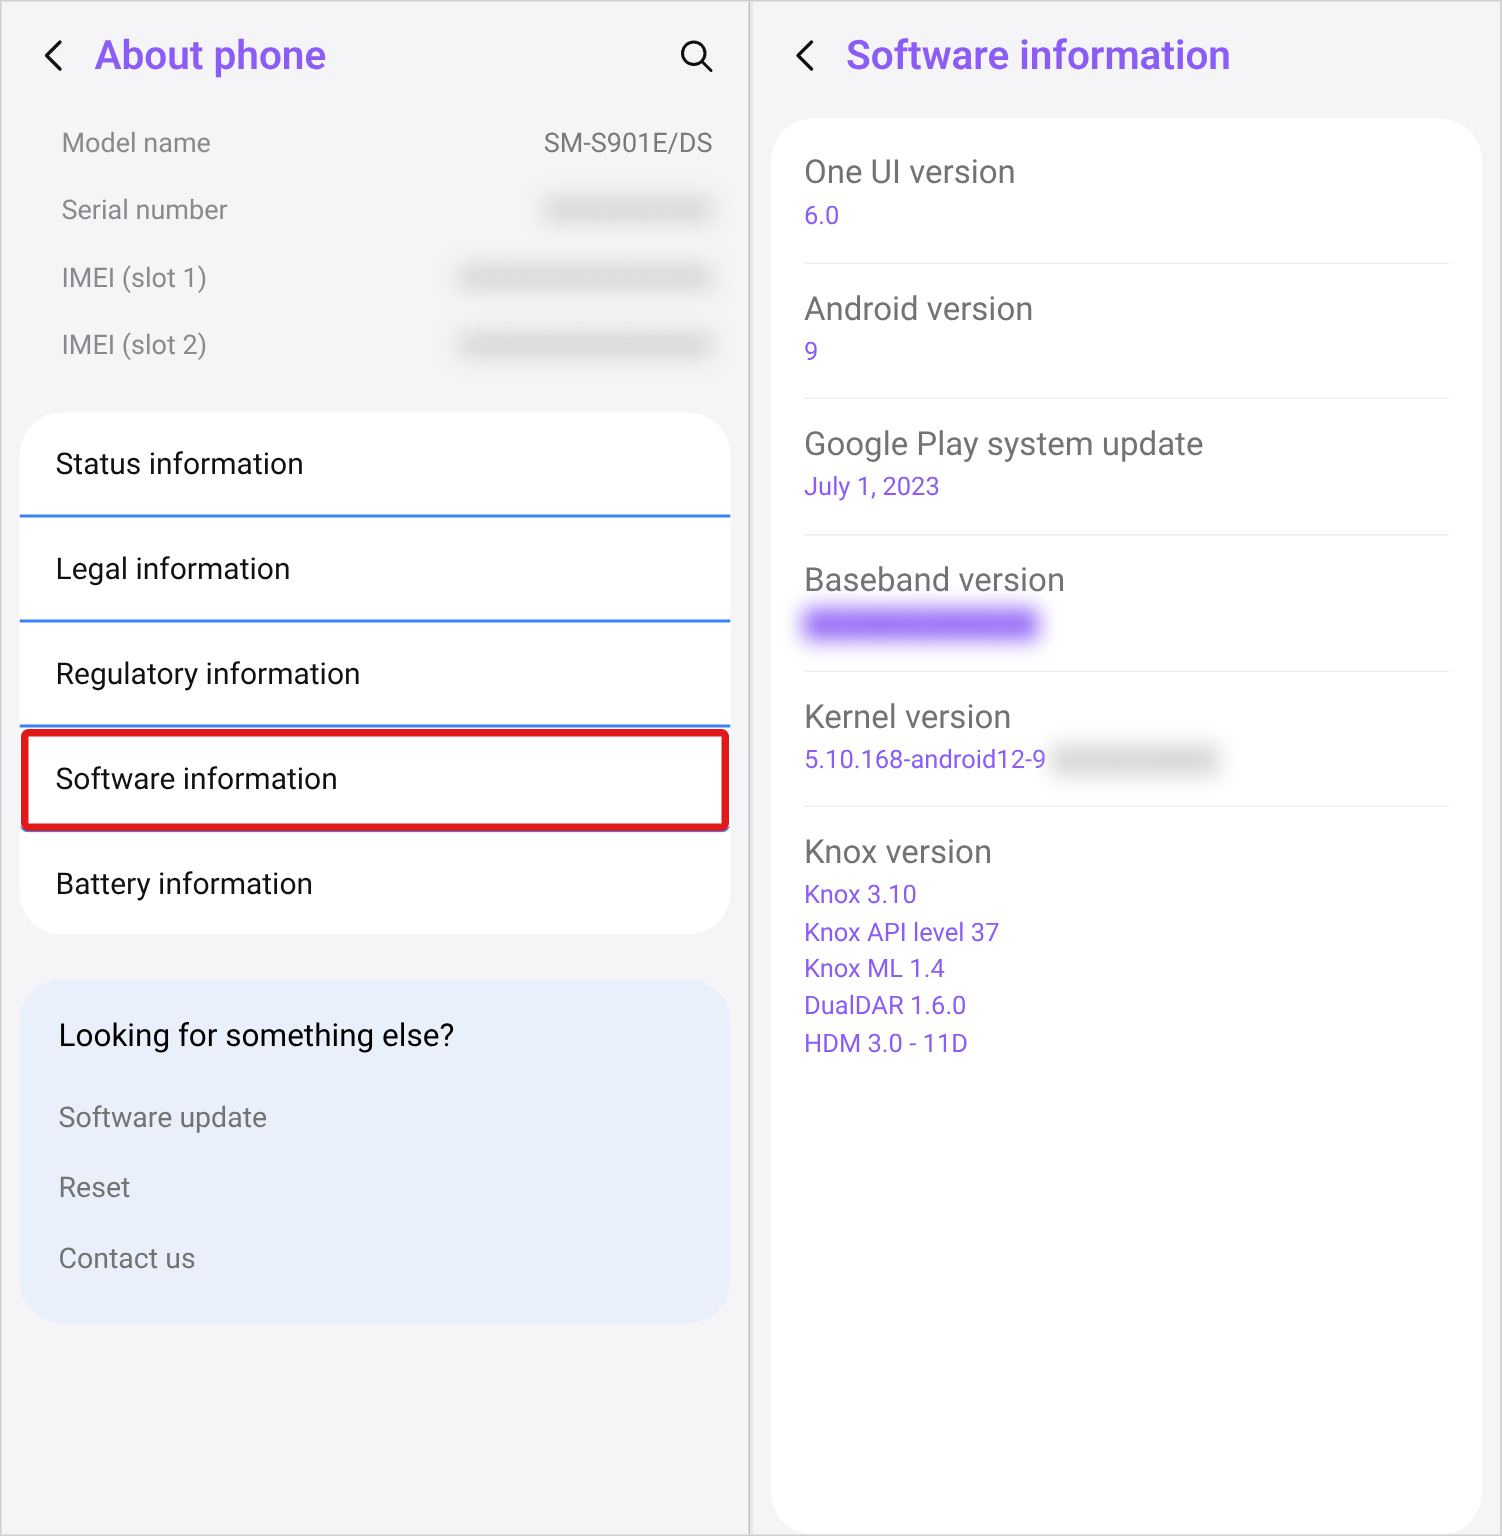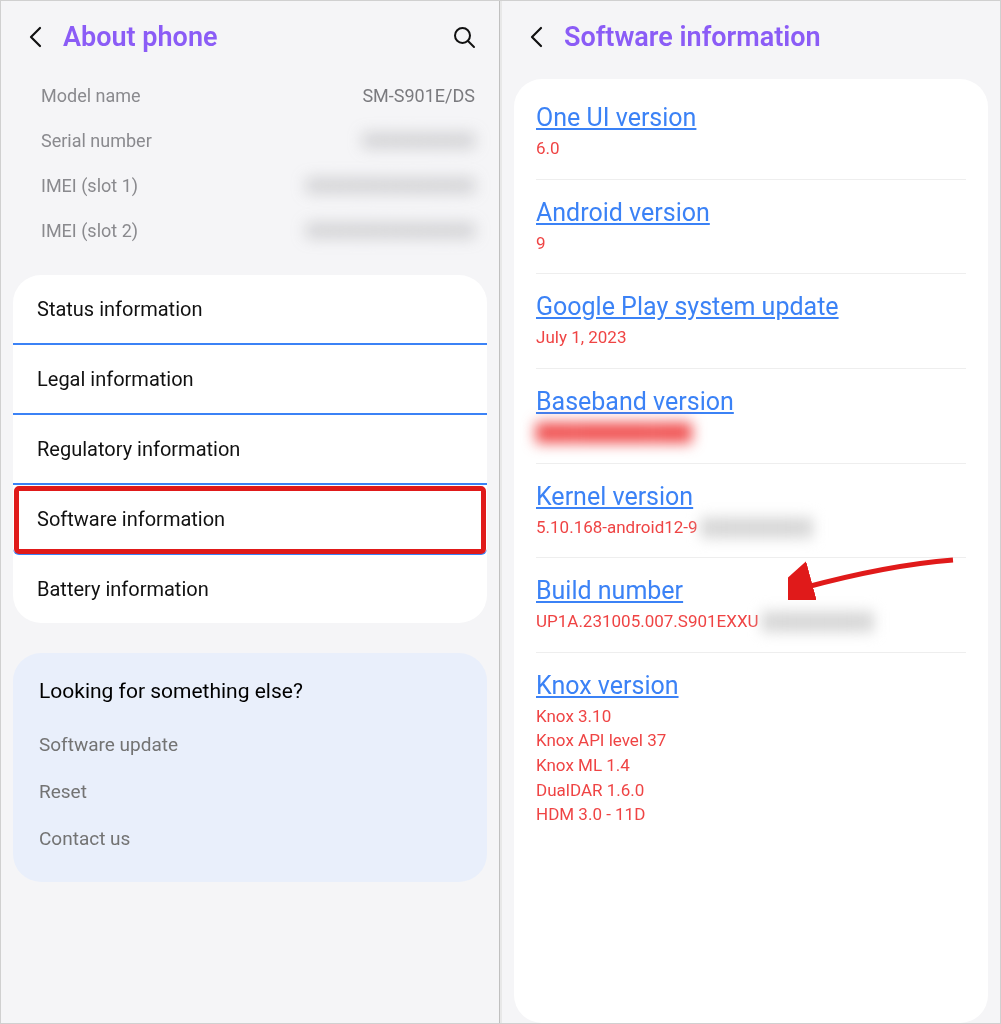--- a/index.html
+++ b/index.html
@@ -107,28 +107,27 @@
     flex: 1;
     overflow: hidden;
   }
   .sw-item {
     padding: 18px 0 18px 0;
     border-bottom: 1px solid #eee;
     position: relative;
   }
   .sw-item:last-child { border-bottom: none; }
   .sw-label {
-    font-size: 25px;
-    color: #3b82f6;
+    font-size: 22px;
+    color: #737373;
     margin-bottom: 4px;
-    text-decoration: underline;
   }
   .sw-value {
     font-size: 17px;
-    color: #ef4444;
+    color: #8b5cf6;
     line-height: 1.45;
     white-space: pre-line;
   }
   .partial-blur {
     position: relative;
     display: inline-block;
   }
   .partial-blur::after {
     content: "████████";
     filter: blur(7px);
@@ -225,32 +224,20 @@
       </div>
       <div class="sw-item">
         <div class="sw-label">Baseband version</div>
         <div class="sw-value blur-light" style="letter-spacing: 1px;">████████████</div>
       </div>
       <div class="sw-item">
         <div class="sw-label">Kernel version</div>
         <div class="sw-value"><span class="partial-blur">5.10.168-android12-9</span><br></div>
       </div>
       <div class="sw-item">
-        <div class="sw-label">Build number</div>
-        <div class="sw-value"><span class="partial-blur">UP1A.231005.007.S901EXXU</span></div>
-        <div class="arrow-annotation"><svg viewBox="0 0 170 50">
-            <defs>
-              <marker id="ah" markerWidth="10" markerHeight="10" refX="2" refY="5" orient="auto">
-                <path d="M0,0 L10,5 L0,10 Z" fill="#e01a1a"></path>
-              </marker>
-            </defs>
-            <path d="M165,10 Q100,15 15,38" stroke="#e01a1a" stroke-width="5" fill="none" marker-end="url(#ah)"></path>
-          </svg></div>
-      </div>
-      <div class="sw-item">
         <div class="sw-label">Knox version</div>
         <div class="sw-value">Knox 3.10
 Knox API level 37
 Knox ML 1.4
 DualDAR 1.6.0
 HDM 3.0 - 11D</div>
       </div>
     </div>
 </div>
 

